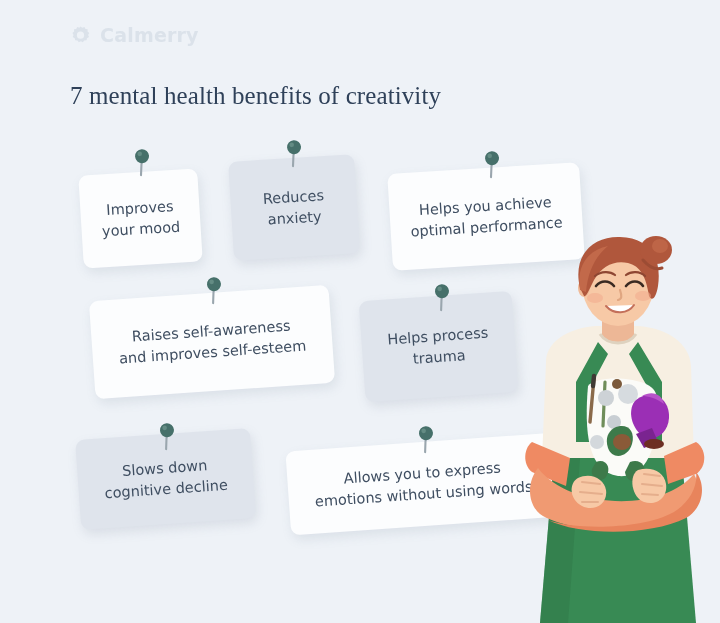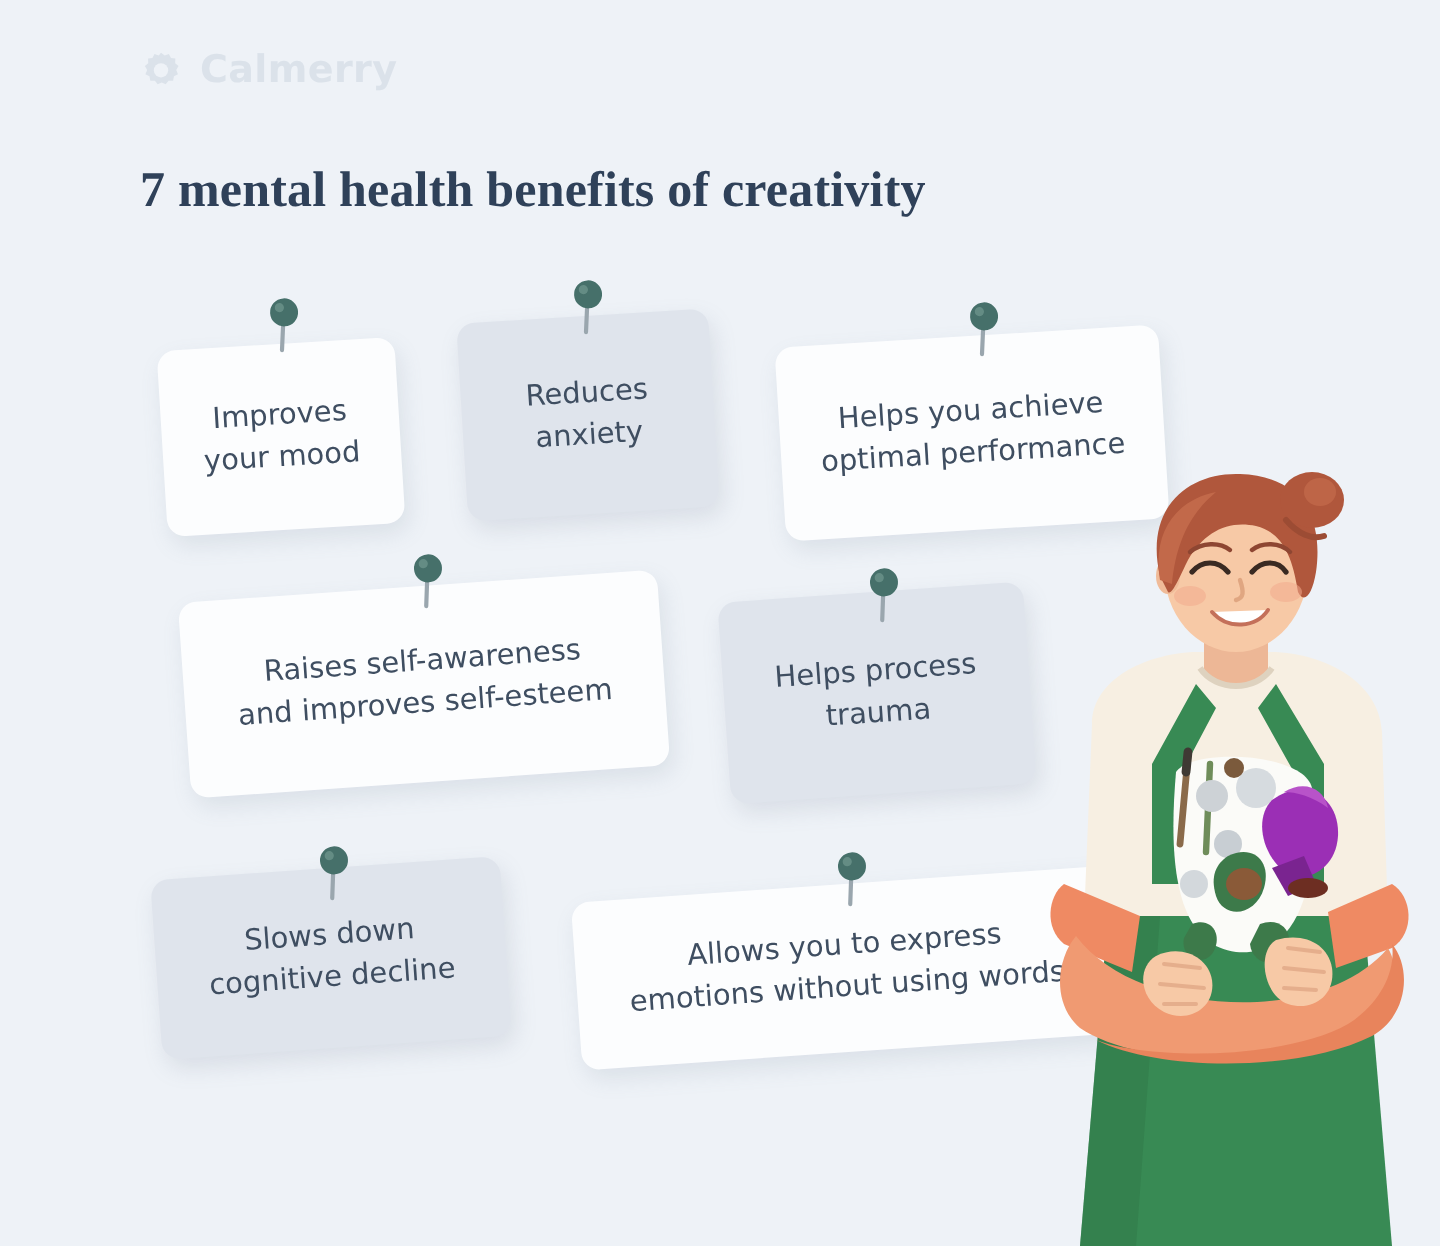--- a/index.html
+++ b/index.html
@@ -12,21 +12,21 @@
   }
   #canvas{position:absolute;inset:0;width:720px;height:623px;overflow:hidden;background:#eef2f7;}
 
   
   .logo{position:absolute;left:70px;top:24px;display:flex;align-items:center;gap:9px;}
   .logo-mark{width:21px;height:21px;display:block;}
   .logo-text{font-size:19px;font-weight:700;color:#dbe2ea;letter-spacing:.2px;
              font-family:"DejaVu Sans", sans-serif;}
 
   .page-title{position:absolute;left:70px;top:82px;font-family:"Liberation Serif", serif;
-              font-size:25px;font-weight:700;color:#2f4159;letter-spacing:.1px;white-space:nowrap;}
+              font-size:25px;font-weight:400;color:#2f4159;letter-spacing:.1px;white-space:nowrap;}
 
   
   .note{position:absolute;border-radius:9px;display:flex;align-items:center;justify-content:center;
         text-align:center;box-sizing:border-box;padding:10px 12px;}
   .note .note-text{
      font-size:14.5px;line-height:1.42;color:#3f4e61;
      font-family:"DejaVu Sans", sans-serif;font-weight:400;white-space:pre-line;}
   .note.white{background:#fcfdfe;box-shadow:2px 5px 11px rgba(120,135,155,.16);}
   .note.gray{background:#dfe4ec;box-shadow:2px 5px 11px rgba(120,135,155,.18);}
 

